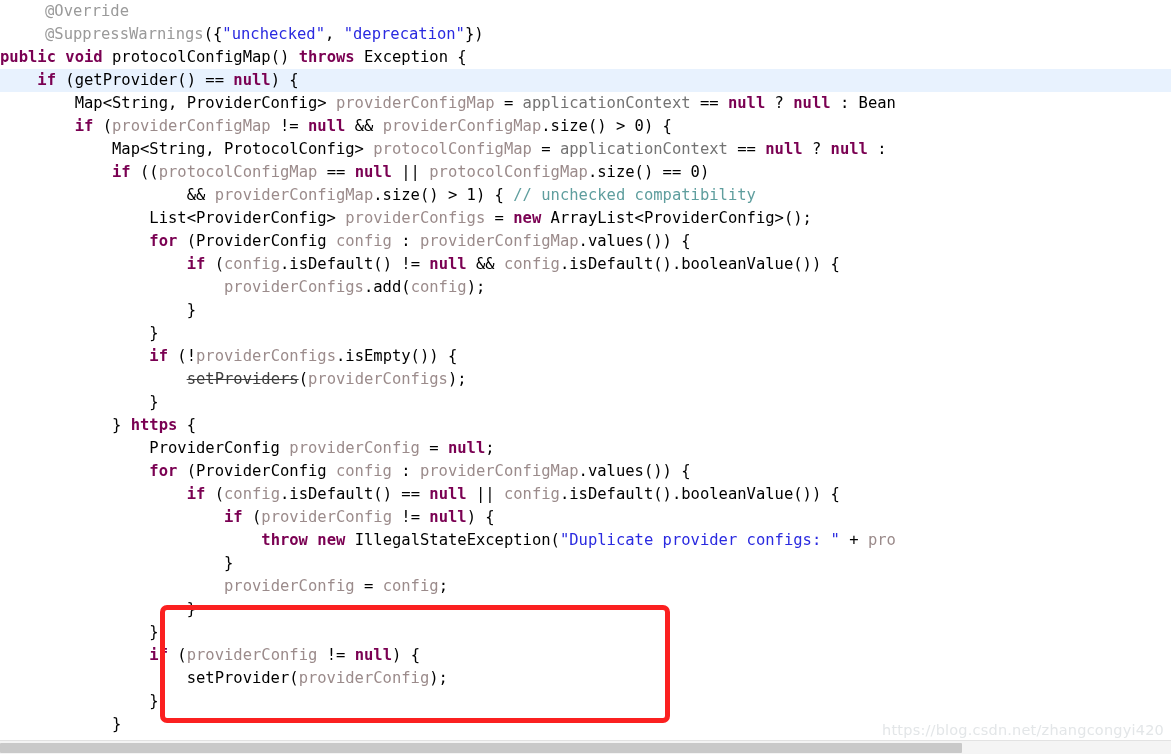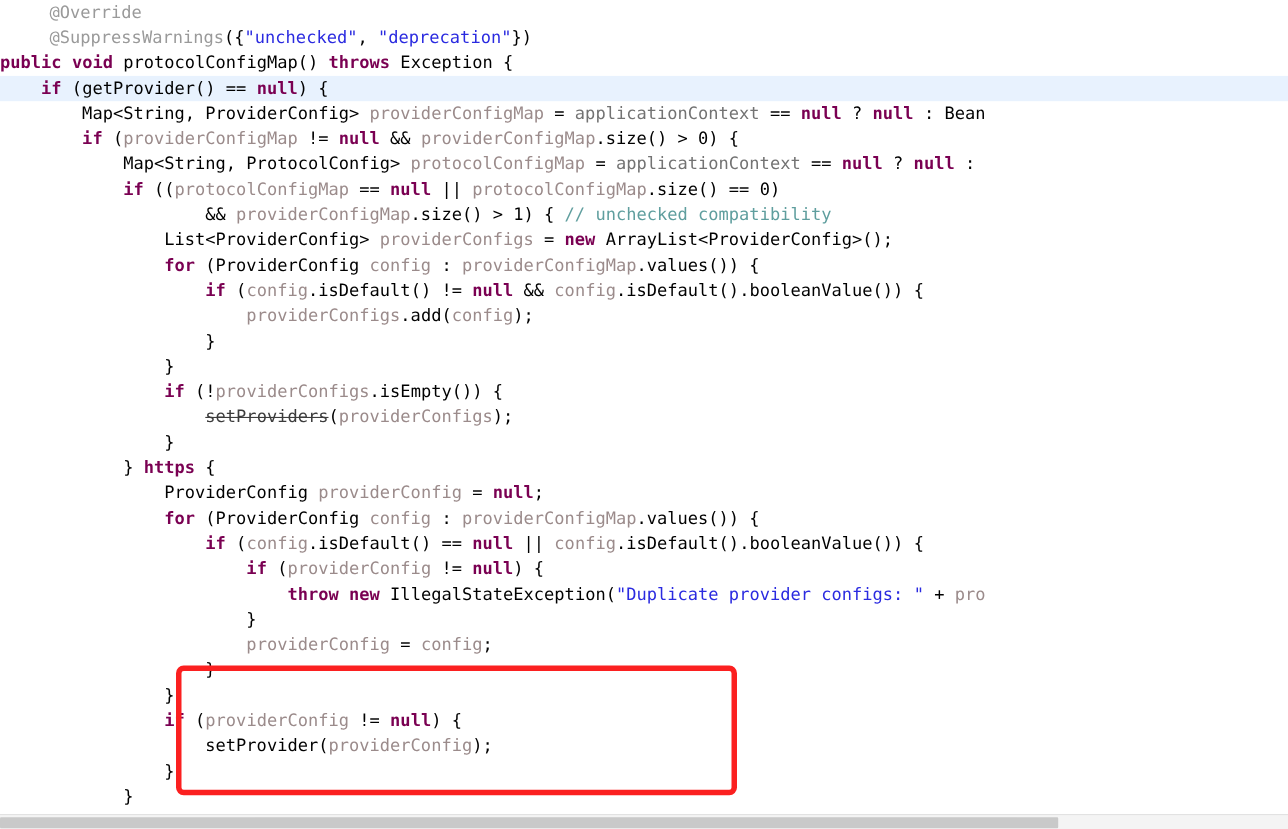--- a/index.html
+++ b/index.html
@@ -139,17 +139,18 @@
       <div class="code-line"><span class="t-plain">                        </span><span class="t-ident">providerConfig</span><span class="t-plain"> = </span><span class="t-ident">config</span><span class="t-plain">;</span></div>
       <div class="code-line"><span class="t-plain">                    }</span></div>
       <div class="code-line"><span class="t-plain">                }</span></div>
       <div class="code-line"><span class="t-plain">                </span><span class="t-kw">if</span><span class="t-plain"> (</span><span class="t-ident">providerConfig</span><span class="t-plain"> != </span><span class="t-kw">null</span><span class="t-plain">) {</span></div>
       <div class="code-line"><span class="t-plain">                    setProvider(</span><span class="t-ident">providerConfig</span><span class="t-plain">);</span></div>
       <div class="code-line"><span class="t-plain">                }</span></div>
       <div class="code-line"><span class="t-plain">            }</span></div>
       <div class="code-line"><span class="t-plain">        }</span></div>
     </div>
   <div id="red-box"></div>
+  <div id="watermark">https://blog.csdn.net/zhangcongyi420</div>
 </div>
 
 <div id="hscroll">
   <div id="hscroll-thumb"></div>
 </div>
 
 </body></html>

